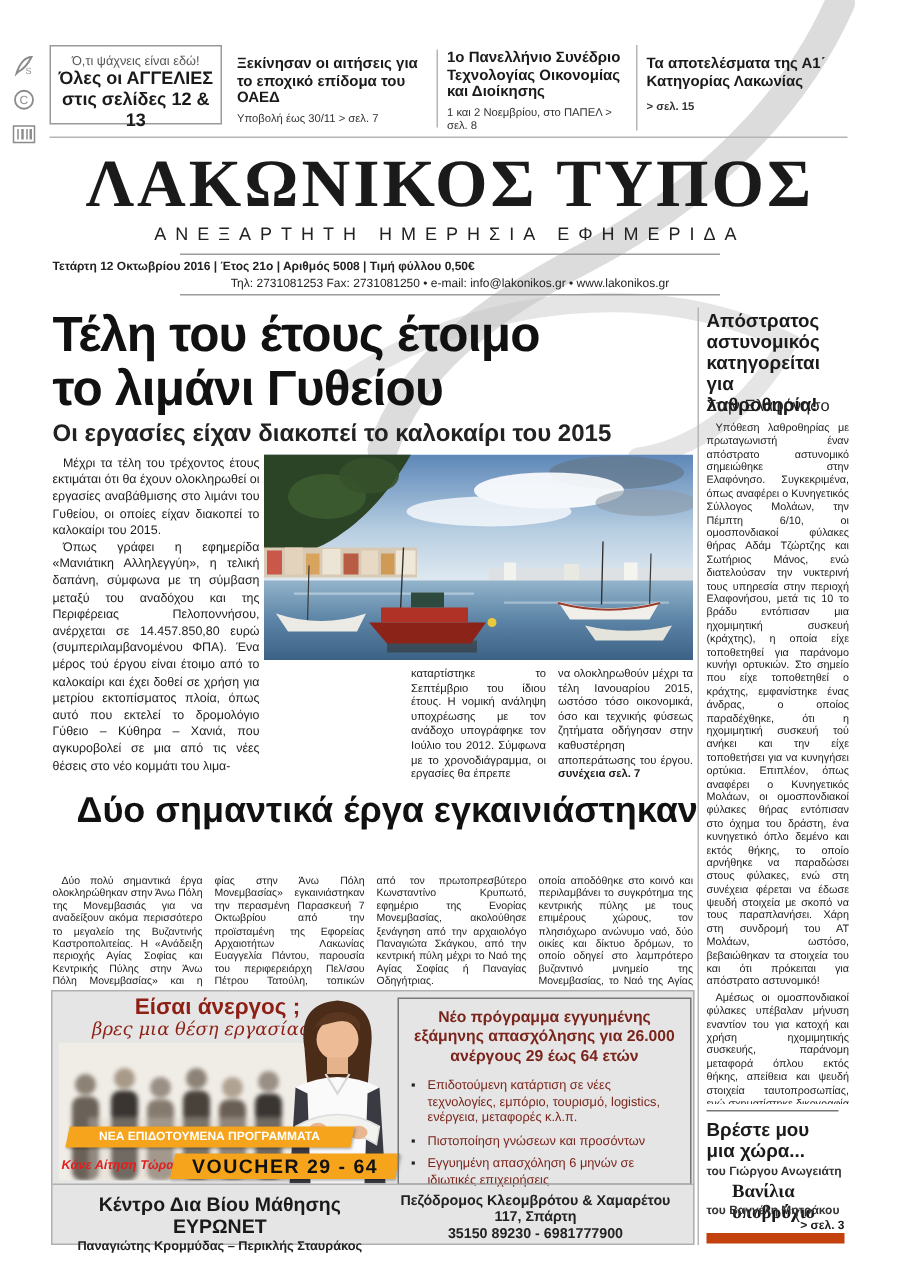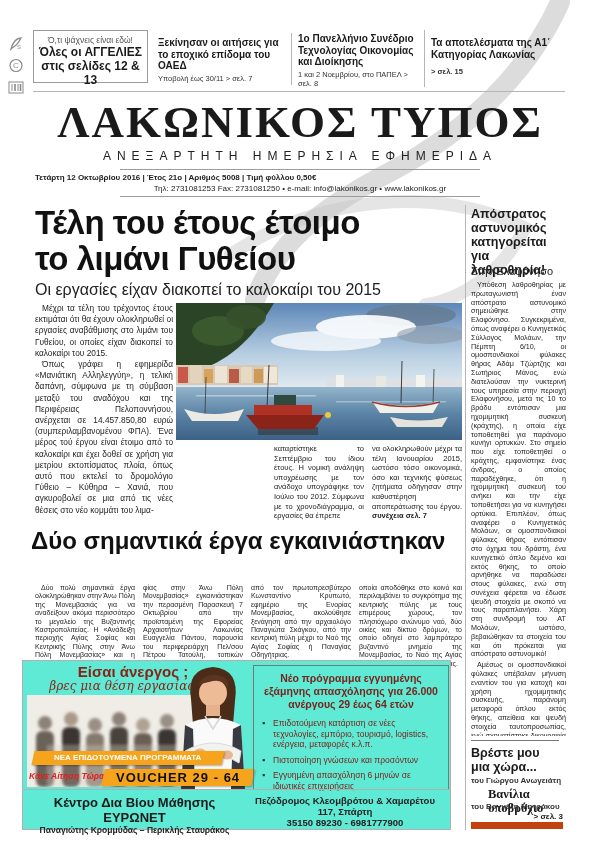--- a/index.html
+++ b/index.html
@@ -128,21 +128,21 @@
 
   <div class="abs hline" style="left:120px;top:169px;width:360px;z-index:2;"></div>
   <div class="abs dateline" style="left:35px;top:173px;width:530px;z-index:2;">Τετάρτη 12 Οκτωβρίου 2016 | Έτος 21ο | Αριθμός 5008 | Τιμή φύλλου 0,50€</div>
   <div class="abs contactline" style="left:35px;top:184px;width:530px;z-index:2;">Τηλ: 2731081253 Fax: 2731081250 • e-mail: info@lakonikos.gr • www.lakonikos.gr</div>
   <div class="abs hline" style="left:120px;top:196px;width:360px;z-index:2;"></div>
 
   <div class="abs vline" style="left:465px;top:205px;height:625px;z-index:2;"></div>
 
   <div class="abs h1" style="left:35px;top:205px;width:430px;z-index:2;">Τέλη του έτους έτοιμο</div>
   <div class="abs h1" style="left:35px;top:241px;width:430px;z-index:2;">το λιμάνι Γυθείου</div>
-  <div class="abs sub1" style="left:35px;top:281px;width:430px;z-index:2;">Οι εργασίες είχαν διακοπεί το καλοκαίρι του 2015</div>
+  <div class="abs sub1" style="left:35px;top:281px;width:430px;z-index:2;font-weight:bold;">Οι εργασίες είχαν διακοπεί το καλοκαίρι του 2015</div>
 
   <div class="abs bodycol just clip" style="left:35px;top:303px;width:138px;height:218px;z-index:2;">
     <p>Μέχρι τα τέλη του τρέχοντος έτους εκτιμάται ότι θα έχουν ολοκληρωθεί οι εργασίες αναβάθμισης στο λιμάνι του Γυθείου, οι οποίες είχαν διακοπεί το καλοκαίρι του 2015.</p>
     <p>Όπως γράφει η εφημερίδα «Μανιάτικη Αλληλεγγύη», η τελική δαπάνη, σύμφωνα με τη σύμβαση μεταξύ του αναδόχου και της Περιφέρειας Πελοποννήσου, ανέρχεται σε 14.457.850,80 ευρώ (συμπεριλαμβανομένου ΦΠΑ). Ένα μέρος τού έργου είναι έτοιμο από το καλοκαίρι και έχει δοθεί σε χρήση για μετρίου εκτοπίσματος πλοία, όπως αυτό που εκτελεί το δρομολόγιο Γύθειο – Κύθηρα – Χανιά, που αγκυροβολεί σε μια από τις νέες θέσεις στο νέο κομμάτι του λιμα-</p>
   </div>
 
   <svg class="abs" style="left:176px;top:303px;z-index:2;" width="286" height="137" viewBox="0 0 286 137">
     <defs>
       <linearGradient id="sky" x1="0" y1="0" x2="0" y2="1">
         <stop offset="0" stop-color="#5d87b8"></stop>
@@ -190,30 +190,30 @@
     <rect x="98" y="92" width="22" height="10" fill="#2e4a3e"></rect>
     <path d="M196,98 Q230,107 264,98 L257,110 L204,110 Z" fill="#f0efe9"></path>
     <path d="M196,99 Q230,108 264,99" fill="none" stroke="#9a3b2c" stroke-width="1.4"></path>
     <path d="M214,114 Q243,121 272,114 L266,124 L221,124 Z" fill="#e5e4dc"></path>
     <circle cx="152" cy="112" r="3" fill="#e8c93e"></circle>
   </svg>
 
   <div class="abs ucol just pre clip" style="left:274px;top:444px;width:90px;height:77px;z-index:2;">καταρτίστηκε το Σεπτέμβριο του ίδιου έτους. Η νομική ανάληψη υποχρέωσης με τον ανάδοχο υπογράφηκε τον Ιούλιο του 2012. Σύμφωνα με το χρονοδιάγραμμα, οι εργασίες θα έπρεπε</div>
   <p class="abs ucol just pre clip" style="left:372px;top:444px;width:90px;height:77px;z-index:2;margin:0;"><span>να ολοκληρωθούν μέχρι τα τέλη Ιανουαρίου 2015, ωστόσο τόσο οικονομικά, όσο και τεχνικής φύσεως ζητήματα οδήγησαν στην καθυστέρηση αποπεράτωσης του έργου. </span><span class="cont">συνέχεια σελ. 7</span></p>
 
-  <div class="abs h2" style="left:31px;top:528px;width:430px;z-index:2;">Δύο σημαντικά έργα εγκαινιάστηκαν</div>
+  <div class="abs h2" style="left:51px;top:528px;width:430px;z-index:2;">Δύο σημαντικά έργα εγκαινιάστηκαν</div>
 
   <div class="abs scol just pre clip" style="left:35px;top:584px;width:100px;height:84px;z-index:2;text-indent:6px;">Δύο πολύ σημαντικά έργα ολοκληρώθηκαν στην Άνω Πόλη της Μονεμβασιάς για να αναδείξουν ακόμα περισσότερο το μεγαλείο της Βυζαντινής Καστροπολιτείας. Η «Ανάδειξη περιοχής Αγίας Σοφίας και Κεντρικής Πύλης στην Άνω Πόλη Μονεμβασίας» και η «Αποκατάσταση Ιερού ναού Παναγίας Οδηγήτριας ή Αγίας Σο-</div>
   <div class="abs scol just pre clip" style="left:143px;top:584px;width:100px;height:84px;z-index:2;">φίας στην Άνω Πόλη Μονεμβασίας» εγκαινιάστηκαν την περασμένη Παρασκευή 7 Οκτωβρίου από την προϊσταμένη της Εφορείας Αρχαιοτήτων Λακωνίας Ευαγγελία Πάντου, παρουσία του περιφερειάρχη Πελ/σου Πέτρου Τατούλη, τοπικών φορέων και αιρετών.
 Μετά την τελετή του αγιασμού</div>
   <div class="abs scol just pre clip" style="left:251px;top:584px;width:100px;height:84px;z-index:2;">από τον πρωτοπρεσβύτερο Κωνσταντίνο Κρυπωτό, εφημέριο της Ενορίας Μονεμβασίας, ακολούθησε ξενάγηση από την αρχαιολόγο Παναγιώτα Σκάγκου, από την κεντρική πύλη μέχρι το Ναό της Αγίας Σοφίας ή Παναγίας Οδηγήτριας.
 Στην Άνω Πόλη αποκαλύφθηκε και αναδείχθηκε μια γειτονιά, η</div>
   <p class="abs scol just pre clip" style="left:359px;top:584px;width:103px;height:84px;z-index:2;margin:0;"><span>οποία αποδόθηκε στο κοινό και περιλαμβάνει το συγκρότημα της κεντρικής πύλης με τους επιμέρους χώρους, τον πλησιόχωρο ανώνυμο ναό, δύο οικίες και δίκτυο δρόμων, το οποίο οδηγεί στο λαμπρότερο βυζαντινό μνημείο της Μονεμβασίας, το Ναό της Αγίας Σοφίας ή Παναγίας Οδηγήτριας. </span></p>
 
-  <div class="abs ad-box" style="left:22px;top:660px;width:427px;height:168px;z-index:2;background:#5eead4;">
+  <div class="abs ad-box" style="left:34px;top:660px;width:427px;height:168px;z-index:2;background:#e5e5e5;">
 
     <div class="abs ad-h1" style="left:30px;top:2px;width:160px;">Είσαι άνεργος ;</div>
     <div class="abs ad-h2" style="left:18px;top:18px;width:170px;">βρες μια θέση εργασίας !</div>
 
     <svg class="abs" style="left:4px;top:34px;" width="170" height="92" viewBox="0 0 170 92">
       <rect width="170" height="92" fill="#f0ede7"></rect>
       <g filter="url(#blur1)">
         <g>
           <circle cx="18" cy="28" r="7" fill="#8d8276"></circle>
             <rect x="9" y="36" width="18" height="56" rx="6" fill="#6b6259"></rect>

